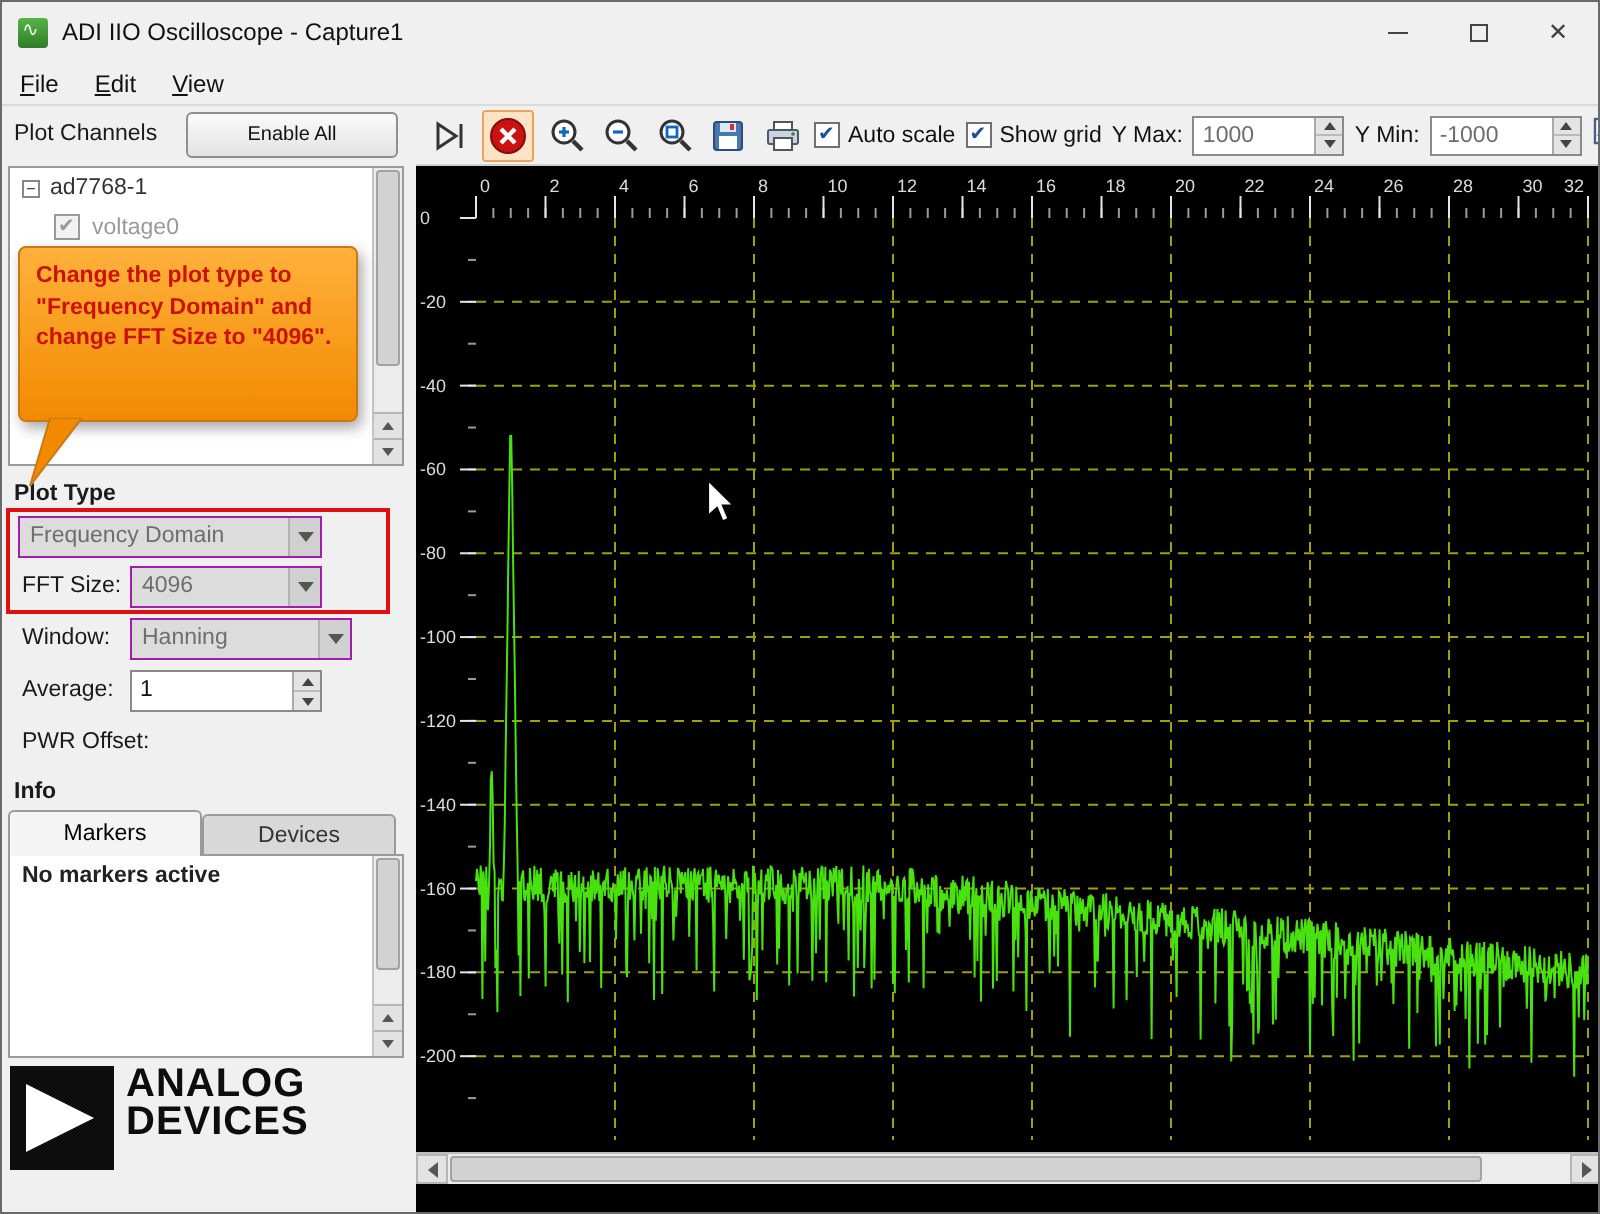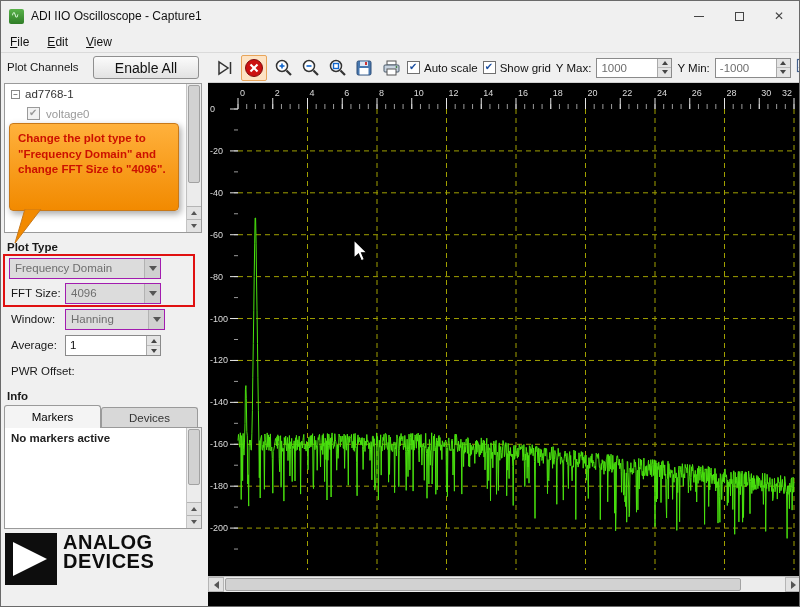--- a/index.html
+++ b/index.html
@@ -23,21 +23,21 @@
   
   .menubar { position:absolute; left:0; top:30px; width:100%; height:22px;
              background:#f0f0f0; border-bottom:1px solid #dadada; display:flex; align-items:center; }
   .menu-item { display:inline-block; font-size:12px; color:#111; padding:3px 9px;text-align:right; }
   .menu-item::first-letter { text-decoration:underline; }
 
   
   .sidebar { position:absolute; left:0; top:52px; width:207px; height:555px; background:#f0f0f0; }
   .lbl { position:absolute; font-size:11.5px; color:#1a1a1a; white-space:nowrap; }
   .btn { position:absolute; background:linear-gradient(#fbfbfb,#e2e2e2); border:1px solid #8f8f8f;
-         border-radius:3px; font-size:14px; color:#111; display:flex; align-items:center; justify-content:center; }
+         border-radius:3px; font-size:10px; color:#111; display:flex; align-items:center; justify-content:center; }
 
   .listbox { position:absolute; left:3px; top:30px; width:198px; height:150px; background:#fff;
              border:1px solid #9a9a9a; }
   .tree-row1 { position:absolute; left:6px; top:4px; display:flex; align-items:center; gap:5px; }
   .expander { width:9px; height:9px; border:1px solid #888; background:#fff; font-size:8px; line-height:7px;
               text-align:center; color:#333; }
   .tree-label { font-size:11.5px; color:#333; }
   .tree-row2 { position:absolute; left:22px; top:23px; display:flex; align-items:center; gap:6px; }
   .cb { width:13px; height:13px; border:1px solid #707070; background:#fff; position:relative; flex:0 0 auto; }
   .cb.checked::after { content:"✔"; font-size:10px; color:#1c4fa0; position:absolute; left:1px; top:-1px; }
@@ -183,21 +183,21 @@
 
     <div class="lbl" style="left:10px; top:234px;">FFT Size:</div>
     <div class="combo" style="left:64px; top:230px; width:96px;">
       <div class="txt">4096</div>
       <div class="arrowbox">
           <div class="tri-down"></div>
         </div>
     </div>
 
     <div class="lbl" style="left:10px; top:260px;">Window:</div>
-    <div class="combo" style="left:64px; top:256px; width:100px;">
+    <div class="combo" style="left:64px; top:256px; width:111px;">
       <div class="txt">Hanning</div>
       <div class="arrowbox">
           <div class="tri-down"></div>
         </div>
     </div>
 
     <div class="lbl" style="left:10px; top:286px;">Average:</div>
     <div class="spin" style="left:64px; top:282px; width:96px;">
       <div class="val">1</div>
       <div class="btns">

